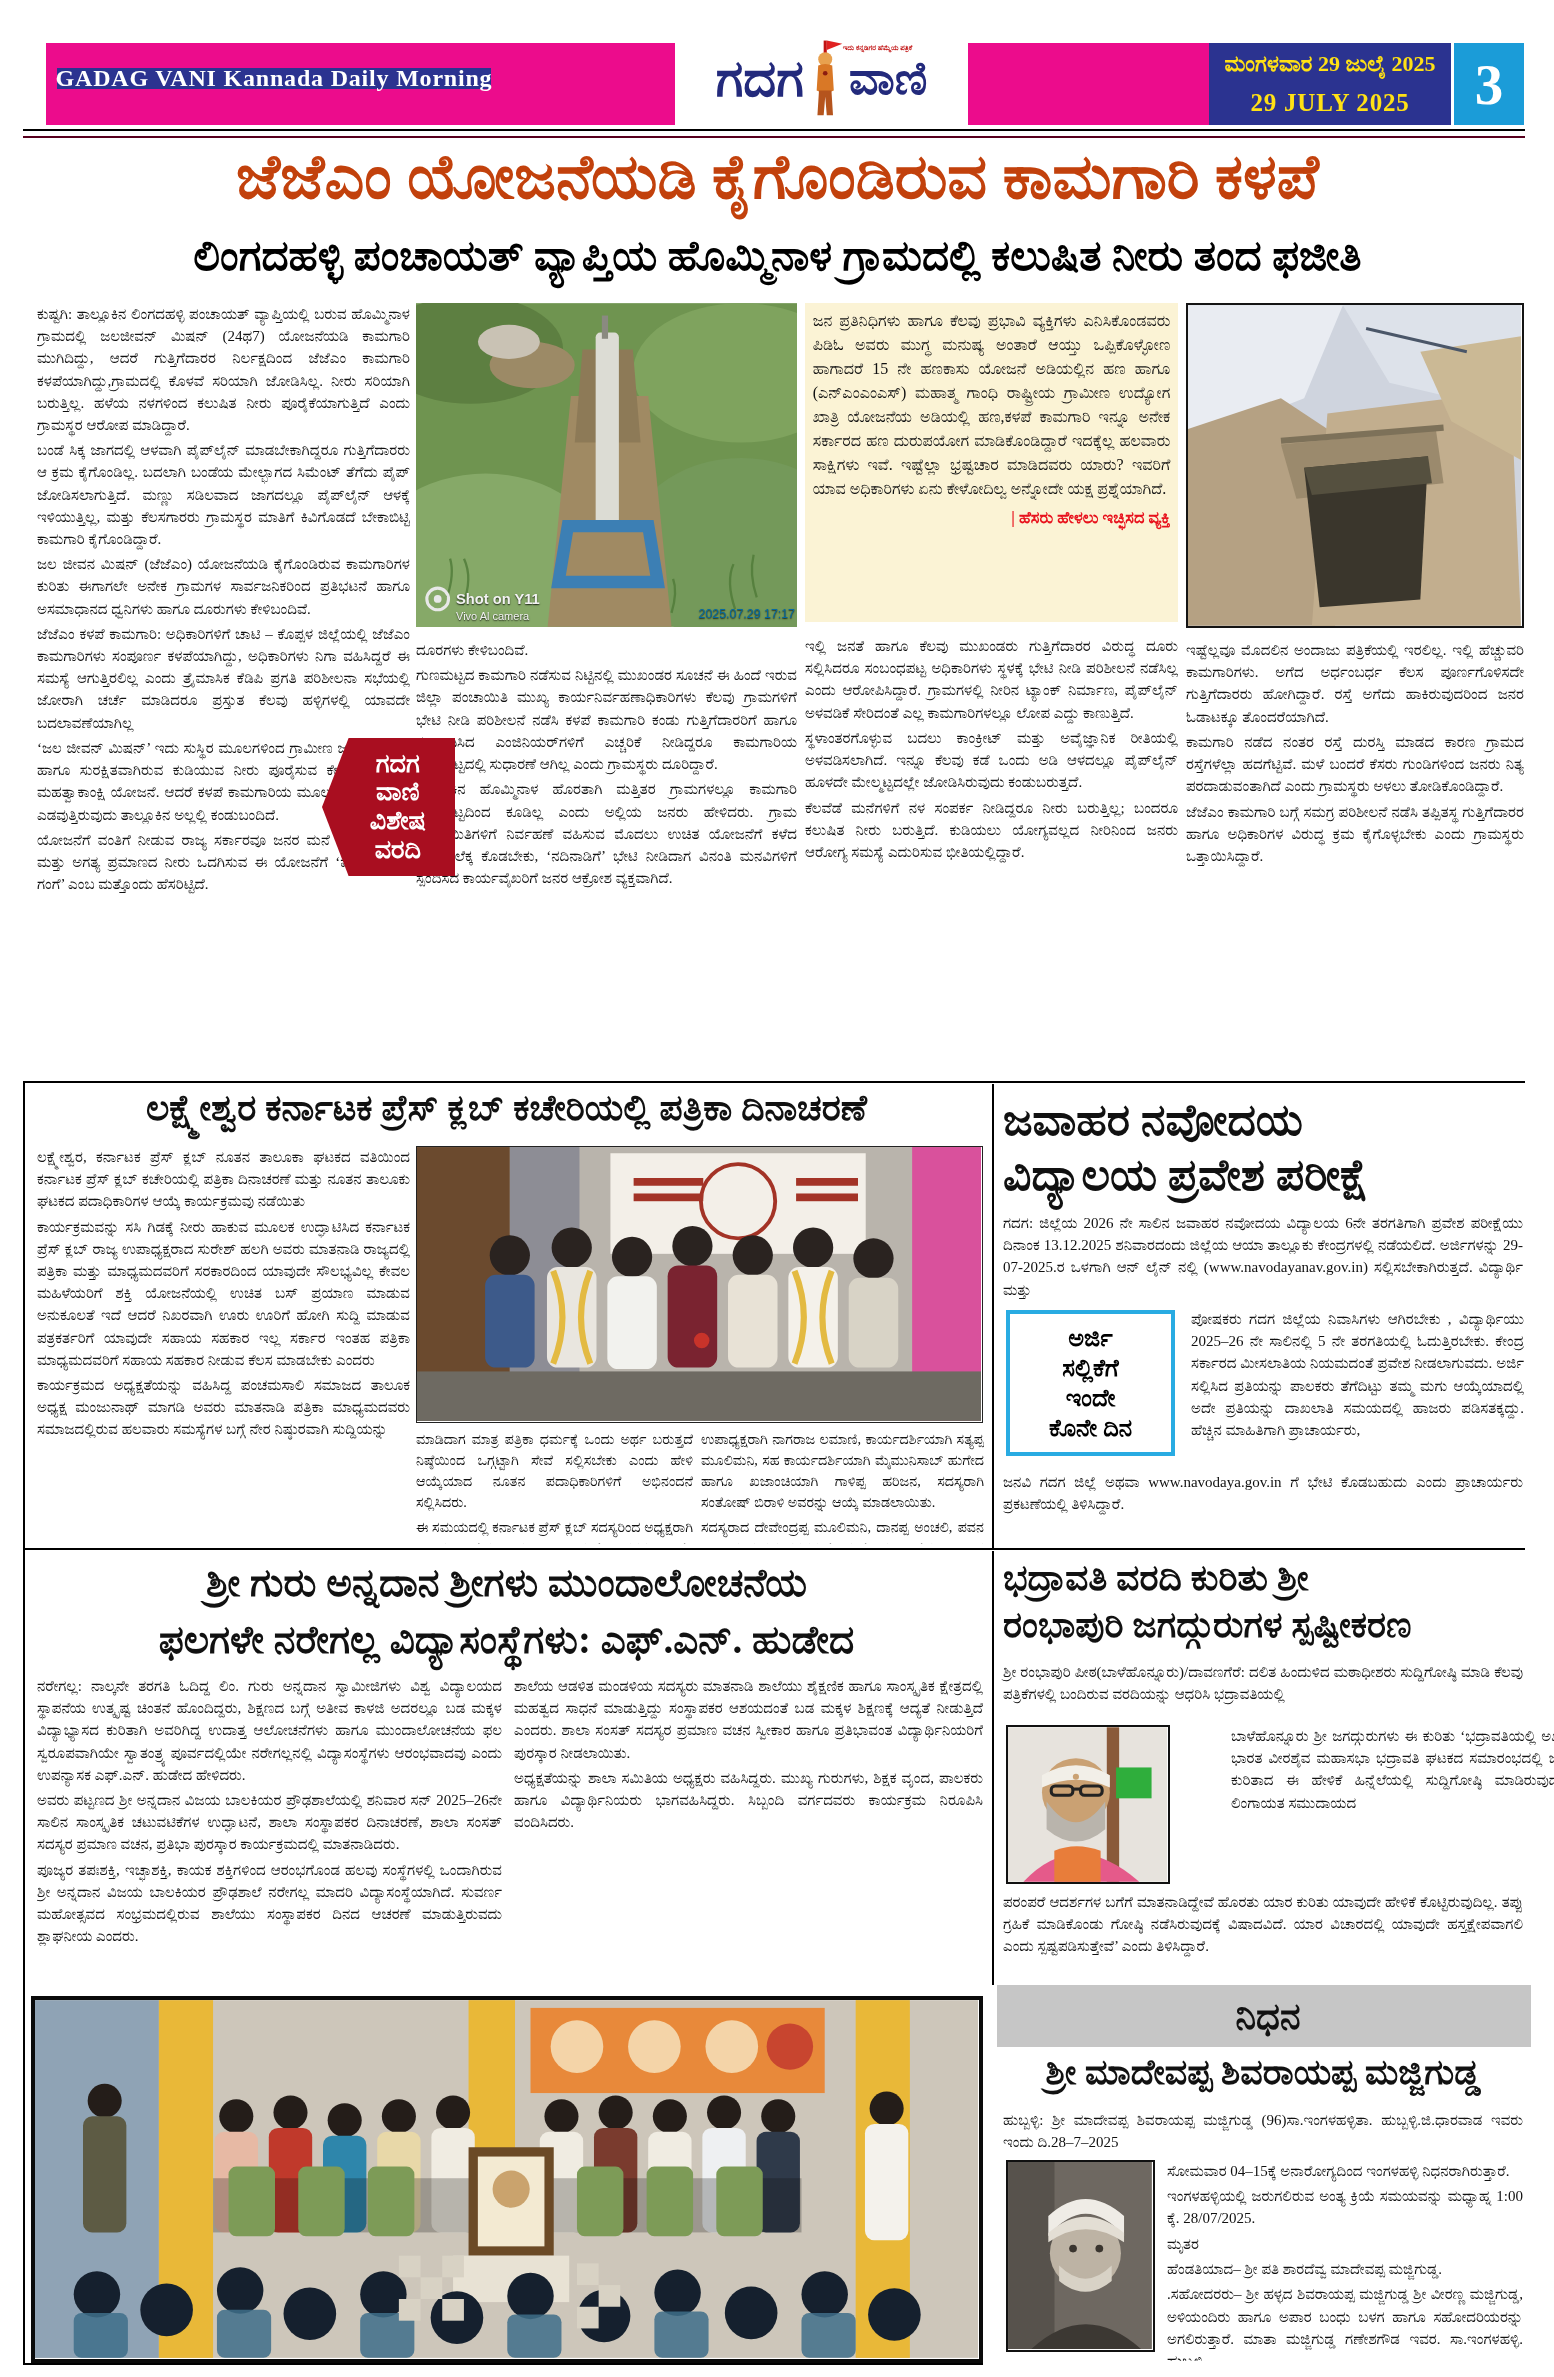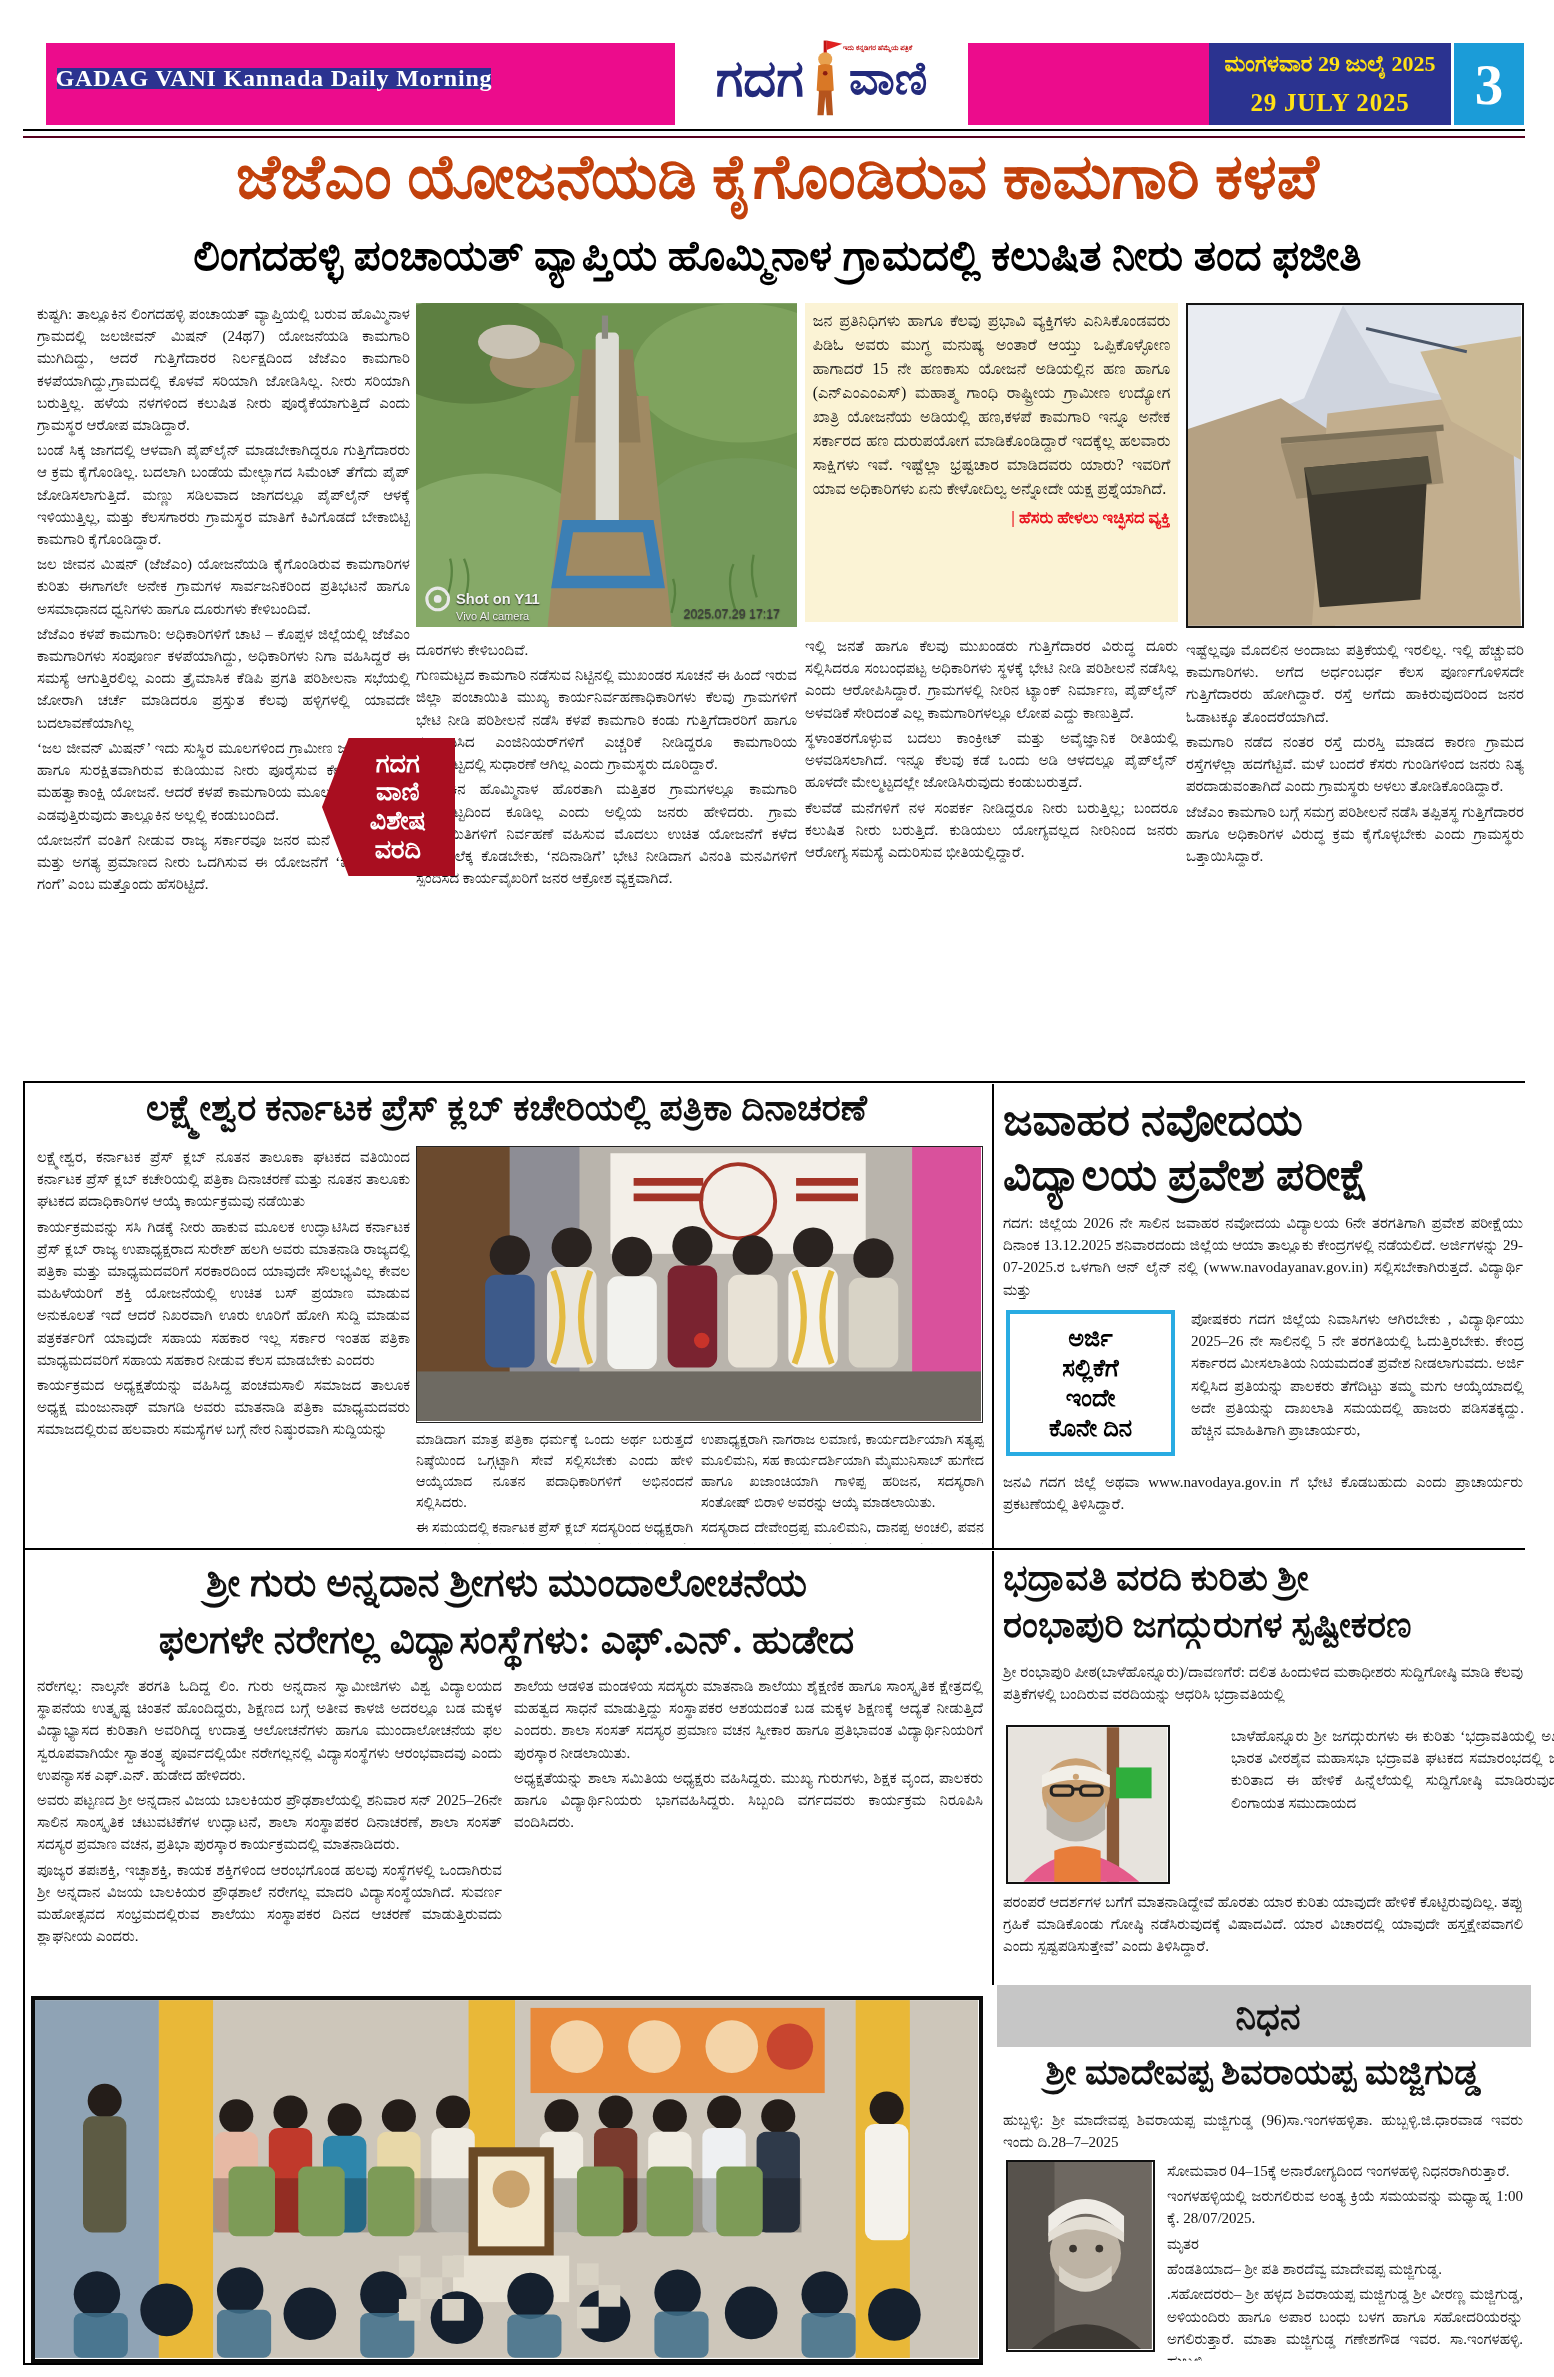--- a/index.html
+++ b/index.html
@@ -45,21 +45,21 @@
     clip-path:polygon(0 50%,20% 4%,100% 4%,100% 96%,20% 96%);
     display:flex;flex-direction:column;align-items:center;justify-content:center;z-index:5;}
   .special-badge div{color:#fff;font-weight:bold;font-size:25.5px;line-height:1.12;margin-left:18.6px;}
   .photo-frame{position:absolute;overflow:hidden;}
   .photo-frame svg{display:block;}
   .ph-field{left:416px;top:303px;width:381px;height:324px;}
   .ph-rock{left:1186px;top:303px;width:338px;height:325px;border:2.3px solid #141414;box-sizing:border-box;}
   .wm{position:absolute;font-family:"Liberation Sans",sans-serif;color:#f2f2f2;text-shadow:0 0.8px 1.5px rgba(0,0,0,.8);}
   .wm-shot{left:40px;bottom:20px;font-size:14.7px;font-weight:bold;}
   .wm-cam{left:40px;bottom:4.6px;font-size:11px;}
-  .wm-time{right:17px;bottom:6.2px;font-size:12.4px;color:#404040;}
+  .wm-time{right:2px;bottom:6.2px;font-size:12.4px;color:#0369a1;}
   
   .hrule{position:absolute;background:#000;}
   .vrule{position:absolute;background:#000;}
   
   .pc-headline{position:absolute;left:28px;top:1087px;width:957px;text-align:center;
     font-size:36px;font-weight:bold;white-space:nowrap;}
   .pc-col1{left:37px;top:1146px;width:373px;height:398px;overflow:hidden;}
   .pc-col2{left:416px;top:1429px;width:277px;height:115px;overflow:hidden;font-size:14.3px;}
   .pc-col3{left:701px;top:1429px;width:283px;height:115px;overflow:hidden;font-size:14.3px;}
   .ph-press{left:416px;top:1146px;width:567px;height:277px;border:1.5px solid #222;box-sizing:border-box;}

